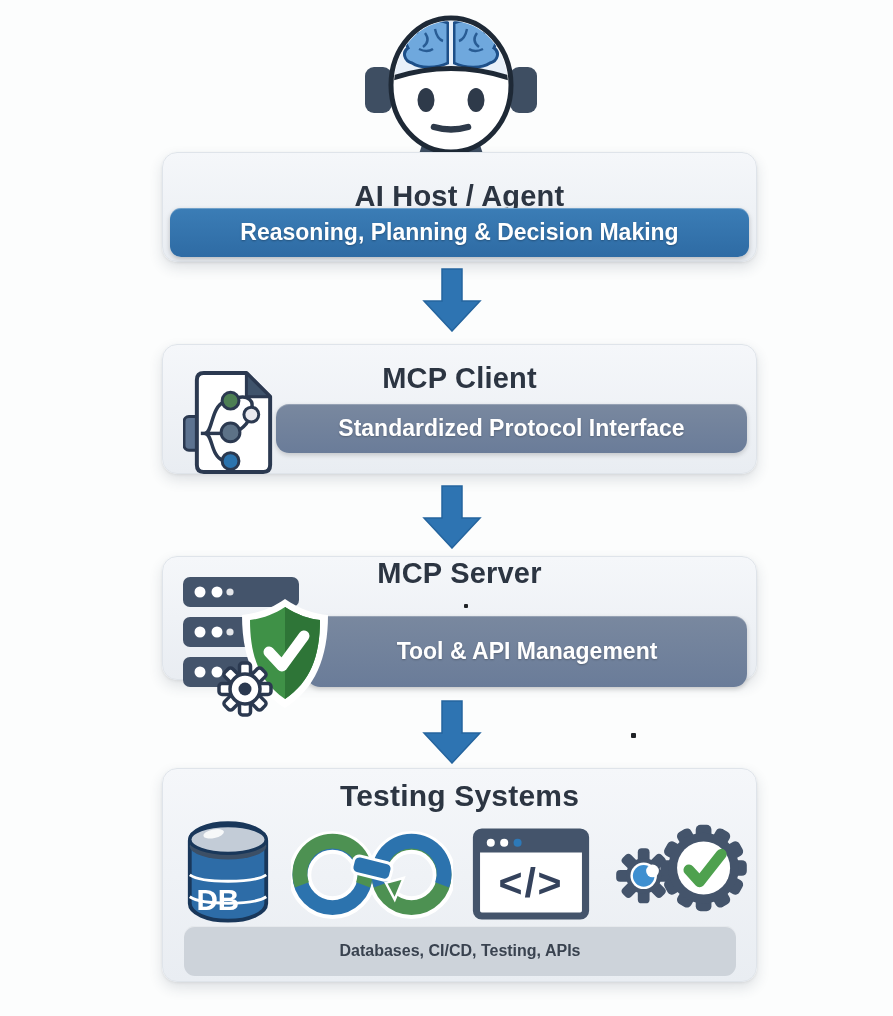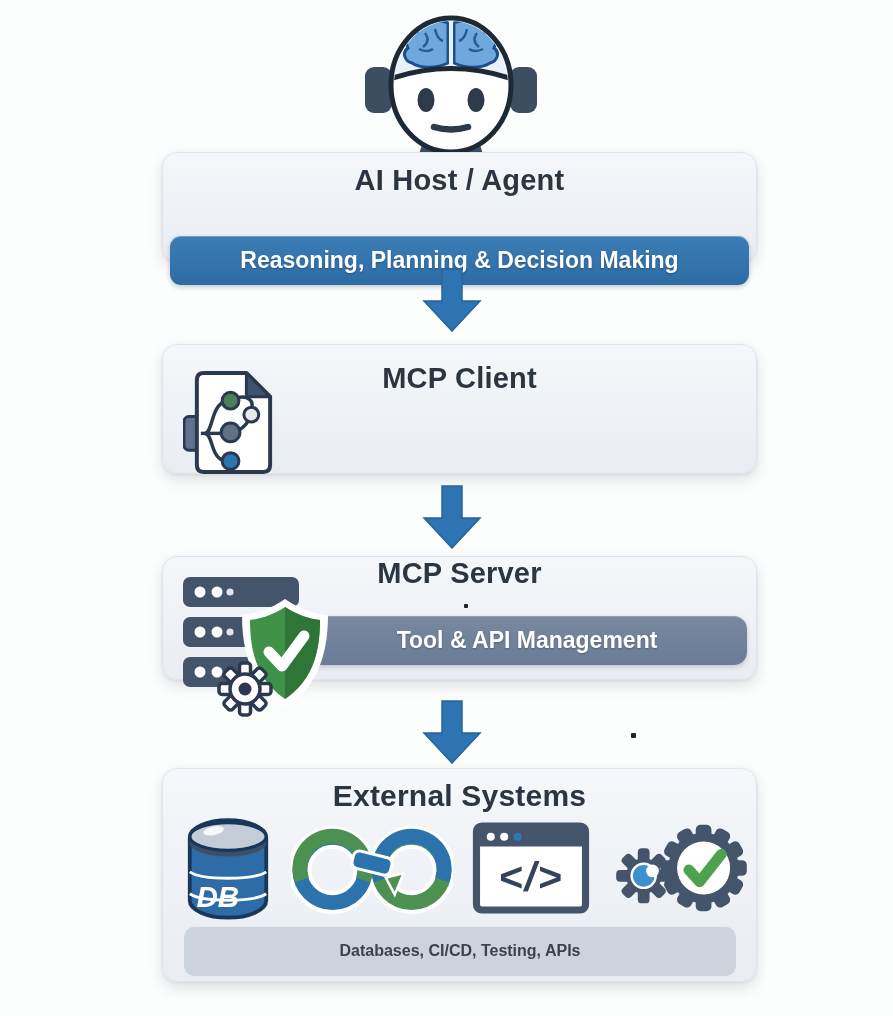--- a/index.html
+++ b/index.html
@@ -24,57 +24,57 @@
     font-size:29px; letter-spacing:.2px;
   }
   .pill {
     position:absolute; display:flex; align-items:center; justify-content:center;
     font-weight:700; color:#ffffff; text-align:center;
     border-radius:11px; white-space:nowrap;
   }
   .pill-blue {
     background:linear-gradient(180deg,#3b7db6 0%,#2e6ba4 100%);
     box-shadow:inset 0 1px 0 rgba(255,255,255,.28), 0 2px 5px rgba(0,0,0,.22);
-    font-size:23px; text-shadow:0 1px 2px rgba(0,0,0,.28);margin-top:28px;
+    font-size:23px; text-shadow:0 1px 2px rgba(0,0,0,.28);
   }
   .pill-slate {
     background:linear-gradient(180deg,#79889f 0%,#6a7c99 100%);
     box-shadow:inset 0 1px 0 rgba(255,255,255,.22), 0 2px 5px rgba(0,0,0,.18);
     font-size:23px; text-shadow:0 1px 2px rgba(0,0,0,.25);
     border-radius:13px;
   }
   .pill-gray {
     background:#cdd3da; color:#39424f; font-size:16px;
     box-shadow:inset 0 1px 0 rgba(255,255,255,.5);
     border-radius:11px;
   }
 
   #node-ai-host   { left:162px; top:152px; width:595px; height:110px; }
-  #node-ai-host .node-title { margin-top:11px; }
+  #node-ai-host .node-title { margin-top:27px; }
   #node-ai-host .pill { left:7px; right:7px; top:55px; height:49px; }
 
   #node-mcp-client { left:162px; top:344px; width:595px; height:130px; }
   #node-mcp-client .node-title { margin-top:17px; }
   #node-mcp-client .pill { left:113px; right:9px; top:59px; height:49px; }
 
   #node-mcp-server { left:162px; top:556px; width:595px; height:124px; }
   #node-mcp-server .node-title { }
-  #node-mcp-server .pill { left:144px; right:9px; top:59px; height:49px; }
+  #node-mcp-server .pill { left:144px; right:9px; top:59px; height:71px; }
 
   #node-external  { left:162px; top:768px; width:595px; height:214px; }
   #node-external .node-title { margin-top:10px; font-size:30px; }
   #node-external .pill { left:21px; right:20px; top:157px; height:50px; }
 
   .robot-icon { position:absolute; left:363px; top:5px; width:176px; height:152px; }
   .doc-icon    { position:absolute; left:20px; top:26px; width:101px; height:103px; z-index:2; }
   .server-icon { position:absolute; left:16px; top:18px; width:155px; height:142px; z-index:2; }
 
   .ext-icons {
     position:absolute; left:22px; right:4px; top:44px; height:110px;
-    display:flex; align-items:center; justify-content:space-between;font-style:italic;
+    display:flex; align-items:flex-end; justify-content:space-between;
   }
   .icon-db    { width:86px;  height:104px; }
   .icon-cicd  { width:162px; height:100px; }
   .icon-code  { width:118px; height:98px;  }
   .icon-gears { width:142px; height:110px; }
 
   .arrow { position:absolute; left:422px; width:60px; height:64px; }
   #arrow-1 { top:268px; }
   #arrow-2 { top:485px; }
   #arrow-3 { top:700px; }
@@ -124,20 +124,21 @@
     <h2 class="node-title">AI Host / Agent</h2>
     <div class="pill pill-blue">Reasoning, Planning &amp; Decision Making</div>
   </section>
 
   <svg class="arrow" id="arrow-1" viewBox="0 0 60 64">
     <path d="M20,1 H40 V33 H58 L30,63 L2,33 H20 Z" fill="#2e74b2" stroke="#24649e" stroke-width="1.5"></path>
   </svg>
 
   <section class="node" id="node-mcp-client">
     <h2 class="node-title">MCP Client</h2>
+    <div class="pill pill-slate">Standardized Protocol Interface</div>
     <svg class="doc-icon" viewBox="0 0 102 104">
       <rect x="1" y="46" width="17" height="34" rx="5" fill="#5d7390" stroke="#2b3950" stroke-width="3"></rect>
       <path d="M21,2 H64 L88,26 V95 Q88,102 81,102 H21 Q14,102 14,95 V9 Q14,2 21,2 Z" fill="#ffffff" stroke="#2b3950" stroke-width="4" stroke-linejoin="round"></path>
       <path d="M64,2 L88,26 H64 Z" fill="#3f536b" stroke="#2b3950" stroke-width="3" stroke-linejoin="round"></path>
       <g stroke="#2b3950" stroke-width="3.5" fill="none">
         <path d="M18,63 H38"></path>
         <path d="M22,63 C30,63 28,36 42,31"></path>
         <path d="M22,63 C30,63 28,86 40,90"></path>
         <path d="M55,27 C66,24 72,31 69,38"></path>
         <path d="M66,50 C62,57 56,60 54,61"></path>
@@ -188,21 +189,21 @@
         <circle r="6.5" fill="#2b3950"></circle>
       </g>
     </svg>
   </section>
 
   <svg class="arrow" id="arrow-3" viewBox="0 0 60 64">
     <path d="M20,1 H40 V33 H58 L30,63 L2,33 H20 Z" fill="#2e74b2" stroke="#24649e" stroke-width="1.5"></path>
   </svg>
 
   <section class="node" id="node-external">
-    <h2 class="node-title">External Systems</h2>
+    <h2 class="node-title">Testing Systems</h2>
 
     <div class="ext-icons">
 
       <svg class="icon-db" viewBox="0 0 90 106">
         <path d="M5,21 C5,11 23,3 45,3 C67,3 85,11 85,21 V87 C85,97 67,105 45,105 C23,105 5,97 5,87 Z" fill="#2d6ca7" stroke="#19375a" stroke-width="4"></path>
         <ellipse cx="45" cy="27" rx="40" ry="14" fill="#3c4f66"></ellipse>
         <ellipse cx="45" cy="20" rx="40" ry="14.5" fill="#c3ccd7" stroke="#19375a" stroke-width="3.5"></ellipse>
         <ellipse cx="30" cy="14" rx="11" ry="4.5" fill="#ffffff" opacity=".85" transform="rotate(-12 30 14)"></ellipse>
         <path d="M5,57 C18,66 72,66 85,57" stroke="#ffffff" stroke-width="3" fill="none"></path>
         <path d="M5,80 C18,89 72,89 85,80" stroke="#ffffff" stroke-width="3" fill="none"></path>

